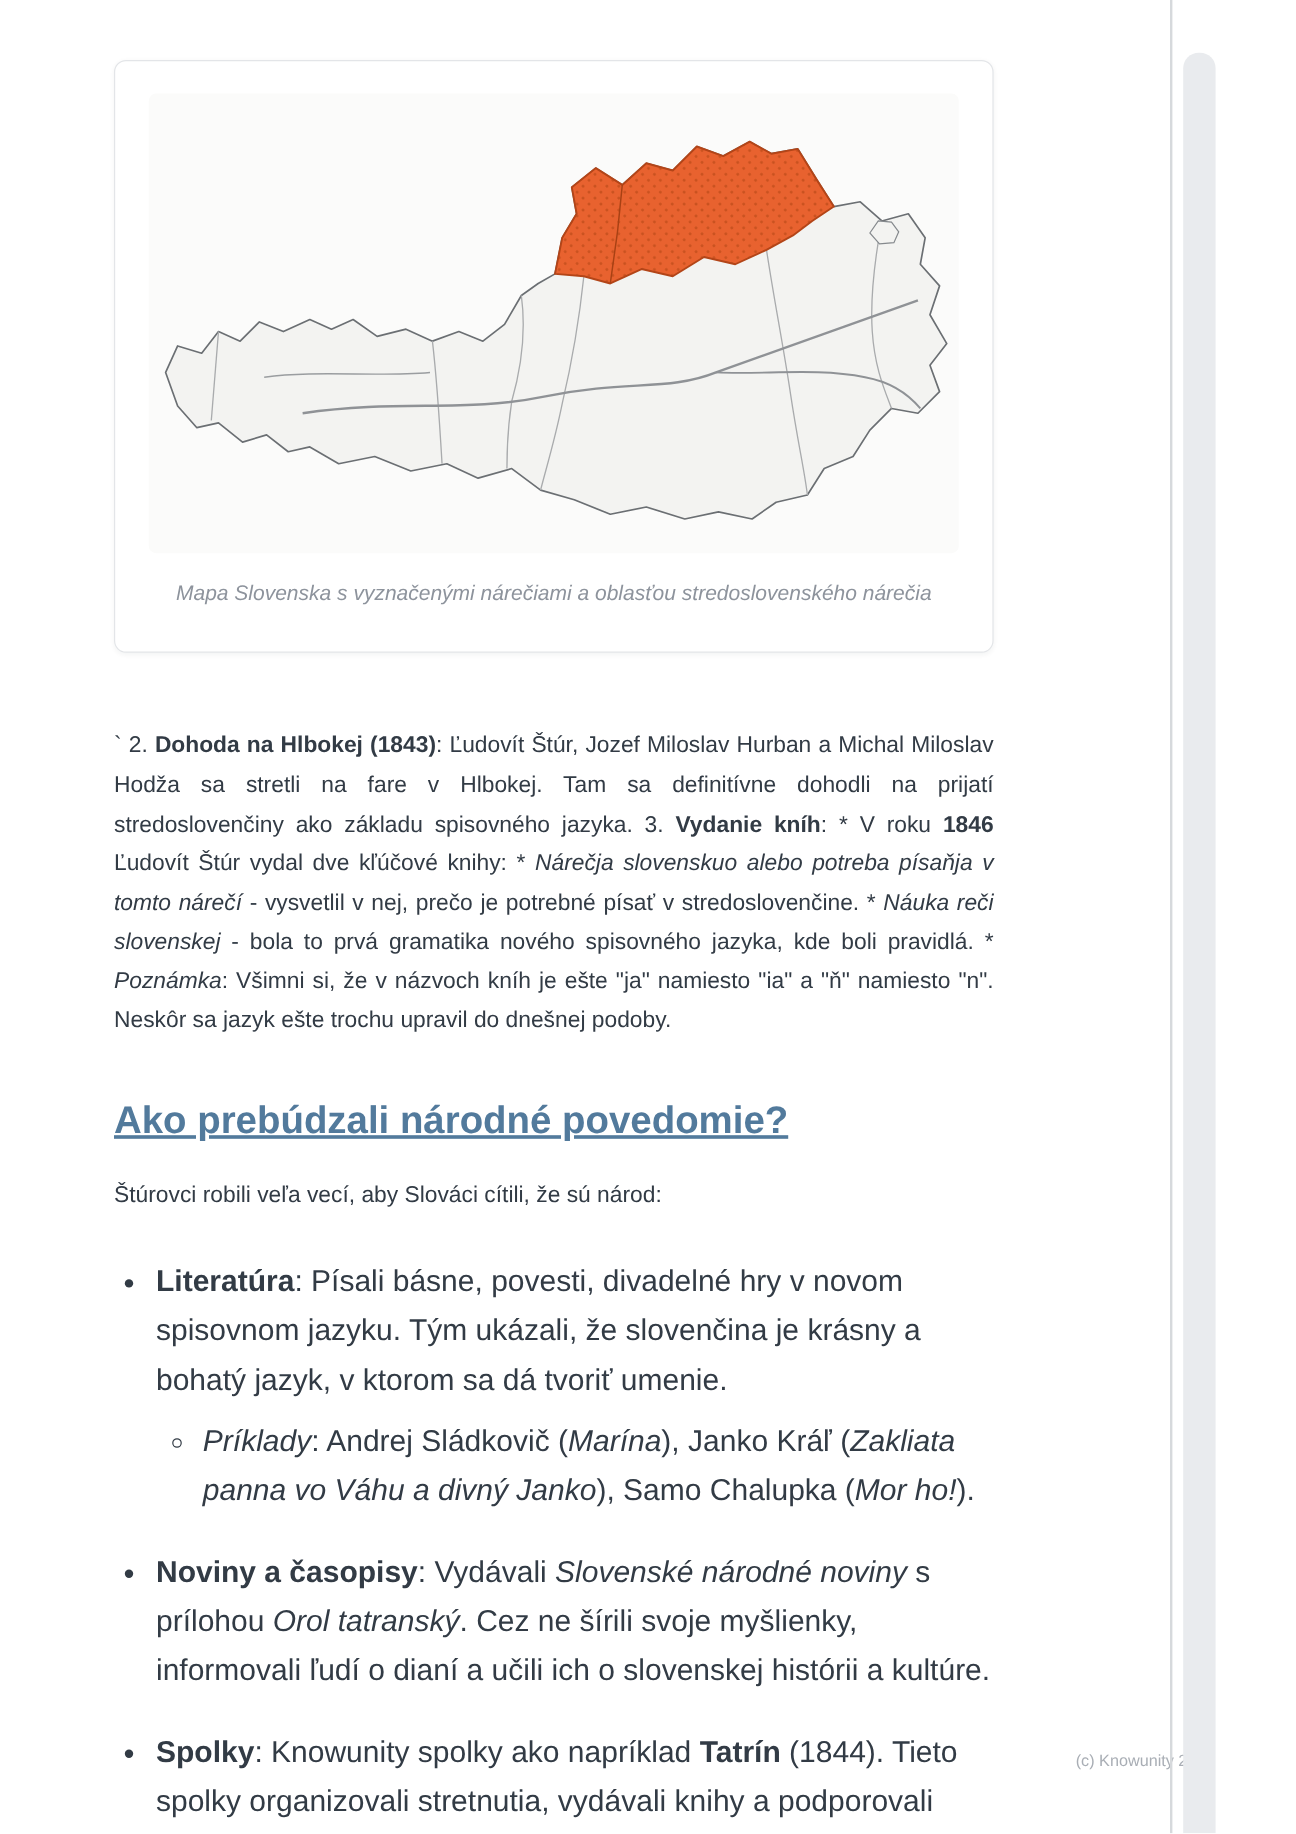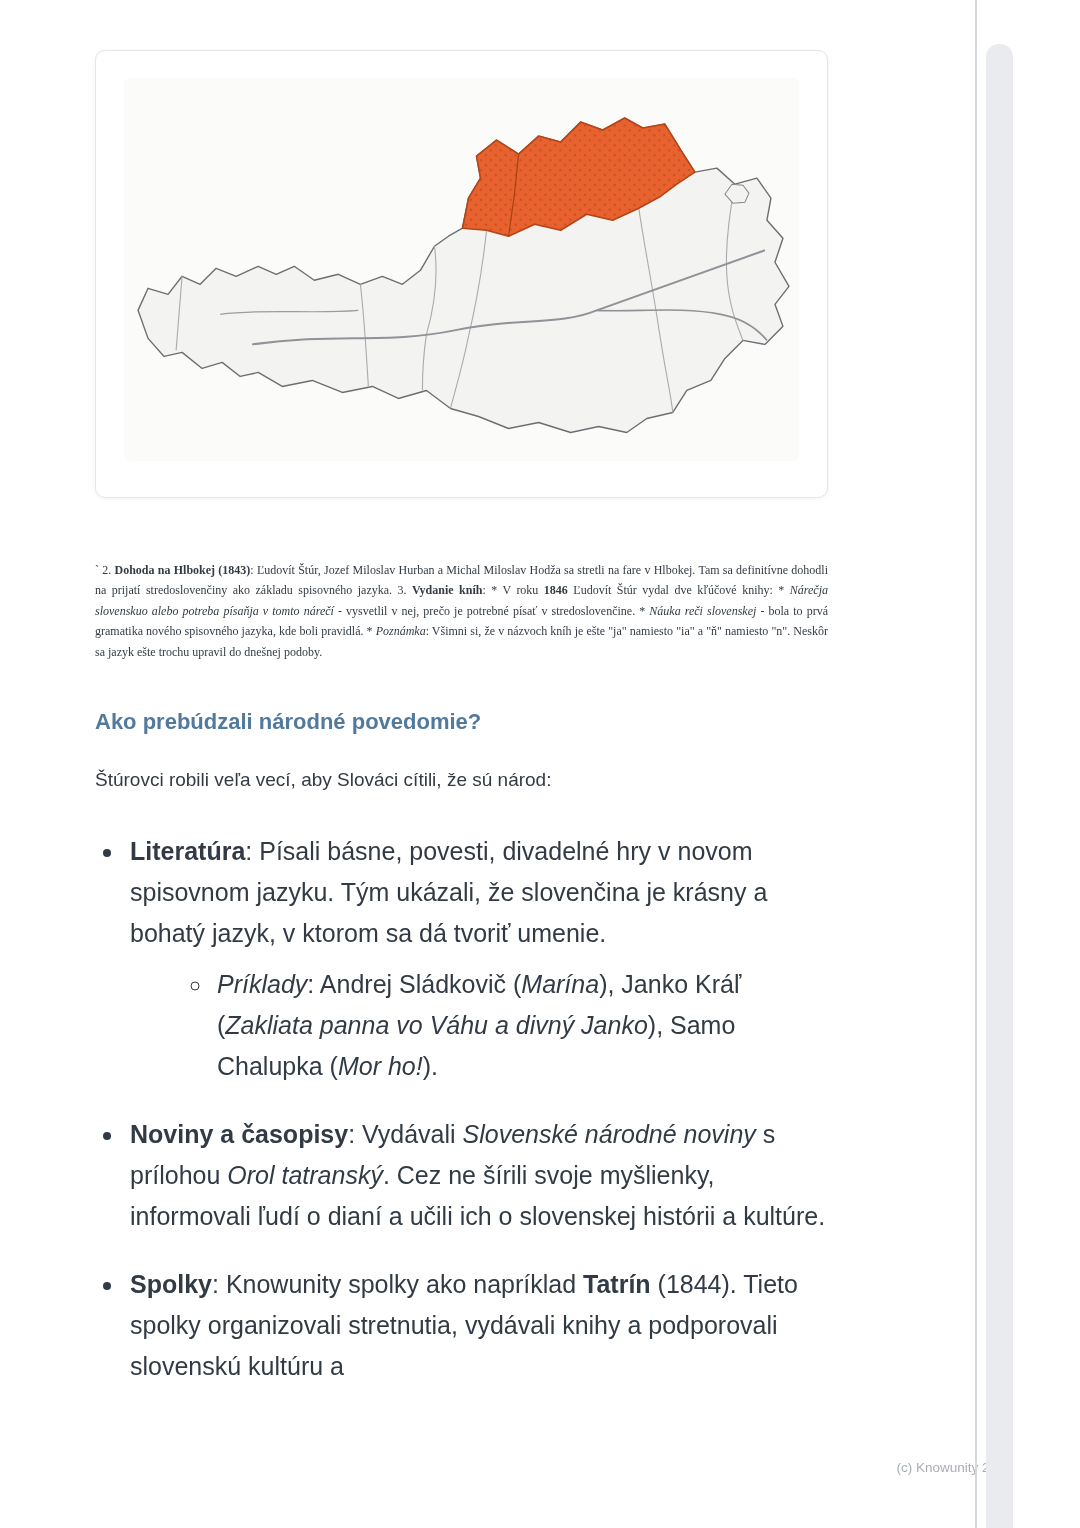--- a/index.html
+++ b/index.html
@@ -18,28 +18,28 @@
     padding: 27px 28px 36px 28px;
   }
   .map-frame { background: #fbfbfa; border-radius: 6px; }
   .map-frame svg { display: block; width: 100%; height: auto; }
   .map-caption {
     margin: 20px auto 0 auto; max-width: 650px; text-align: center;
     font-style: italic; color: #8d939c; font-size: 17.5px; line-height: 1.52;
   }
 
   
-  .para-main { margin: 62px 0 0 0; font-size: 12px; line-height: 1.72; text-align: justify; font-family: Liberation Serif, serif; }
-  .section-heading { margin: 46px 0 0 0; font-size: 22px; line-height: 1.2; font-weight: 600; color: #527a9c; }
+  .para-main { margin: 62px 0 0 0; font-size: 19px; line-height: 1.72; text-align: justify; }
+  .section-heading { margin: 46px 0 0 0; font-size: 32px; line-height: 1.2; font-weight: 600; color: #527a9c; text-decoration: underline; }
   .para-intro { margin: 30px 0 0 0; font-size: 19px; line-height: 1.6; }
 
   .bullet-list { margin: 36px 0 0 0; padding-left: 30px; font-size: 25px; line-height: 1.64; }
   .bullet-list > li { margin-bottom: 27px; padding-left: 5px; }
   .sub-list { list-style-type: circle; margin: 10px 0 0 0; padding-left: 35px; }
-  .sub-list > li { margin-bottom: 0; padding-left: 4px; margin-left: 48px; }
+  .sub-list > li { margin-bottom: 0; padding-left: 4px; }
 
   .seg-b { font-weight: 700; }
   .seg-i { font-style: italic; }
 
   .watermark { position: absolute; top: 1460px; right: 68px; font-size: 13.5px; color: #a9aeb5; }
 
   
   .page-edge-line { position: absolute; left: 975px; top: 0; width: 2px; height: 1528px; background: #d6d9dc; }
   .scrollbar-track {
     position: absolute; left: 986px; top: 44px; width: 27px; height: 1484px;
@@ -81,20 +81,21 @@
           <path class="river-1" d="M128,266 C210,254 262,266 330,252 C398,238 432,248 472,232 C522,214 572,196 640,172"></path>
           <path class="river-2" d="M472,232 C512,234 556,228 596,236 C618,240 632,250 642,262"></path>
           <path class="river-3" d="M96,236 C140,230 190,236 234,232"></path>
 
           <path d="M600,116 L607,106 618,107 624,115 620,124 608,125 Z" fill="#f3f3f1" stroke="#85898d" stroke-width="1"></path>
 
           <path d="M338,150 L344,120 356,100 352,78 372,62 394,76 414,58 436,64 456,44 478,52 500,40 518,50 540,46 556,72 570,94 552,106 536,118 514,130 488,142 462,136 436,152 410,146 384,158 362,152 Z" fill="url(#dots)" stroke="#b34518" stroke-width="1.6" stroke-linejoin="round"></path>
           <path d="M394,76 L390,115 384,158" fill="none" stroke="#a84114" stroke-width="1.2"></path>
         </svg>
       </div>
+      <figcaption class="map-caption">Mapa Slovenska s vyznačenými nárečiami a oblasťou stredoslovenského nárečia</figcaption>
     </figure>
 
     <p class="para-main"><span>` 2. </span><span class="seg-b">Dohoda na Hlbokej (1843)</span><span>: Ľudovít Štúr, Jozef Miloslav Hurban a Michal Miloslav Hodža sa stretli na fare v Hlbokej. Tam sa definitívne dohodli na prijatí stredoslovenčiny ako základu spisovného jazyka. 3. </span><span class="seg-b">Vydanie kníh</span><span>: * V roku </span><span class="seg-b">1846</span><span> Ľudovít Štúr vydal dve kľúčové knihy: * </span><span class="seg-i">Nárečja slovenskuo alebo potreba písaňja v tomto nárečí</span><span> - vysvetlil v nej, prečo je potrebné písať v stredoslovenčine. * </span><span class="seg-i">Náuka reči slovenskej</span><span> - bola to prvá gramatika nového spisovného jazyka, kde boli pravidlá. * </span><span class="seg-i">Poznámka</span><span>: Všimni si, že v názvoch kníh je ešte "ja" namiesto "ia" a "ň" namiesto "n". Neskôr sa jazyk ešte trochu upravil do dnešnej podoby.</span></p>
 
     <h2 class="section-heading">Ako prebúdzali národné povedomie?</h2>
 
     <p class="para-intro">Štúrovci robili veľa vecí, aby Slováci cítili, že sú národ:</p>
 
     <ul class="bullet-list">
       <li>

